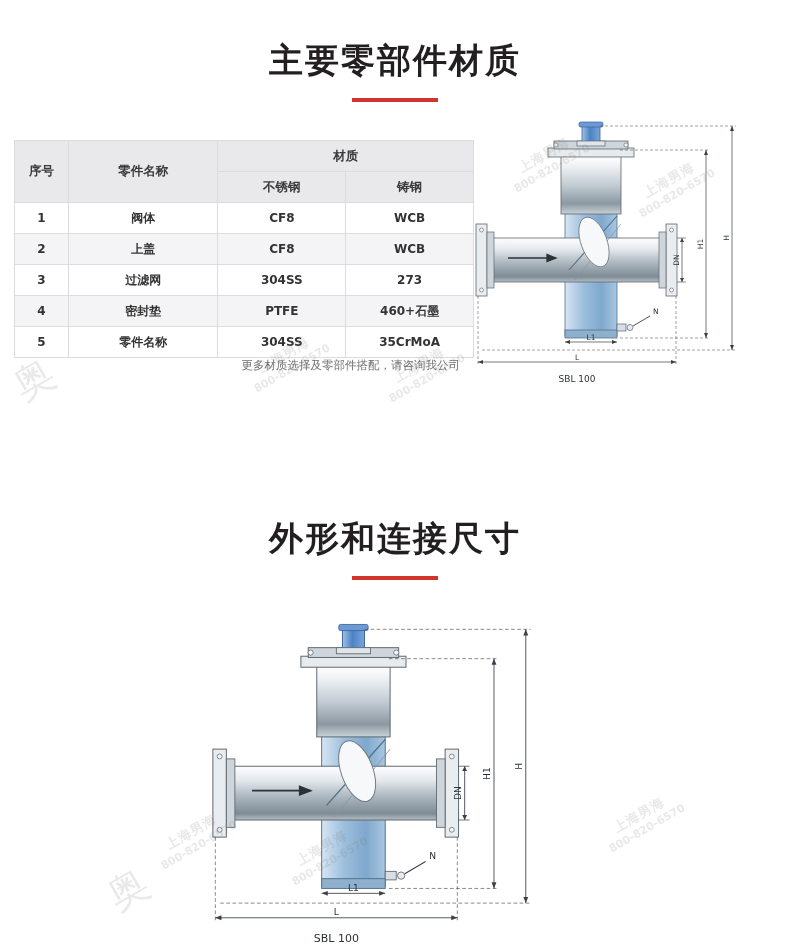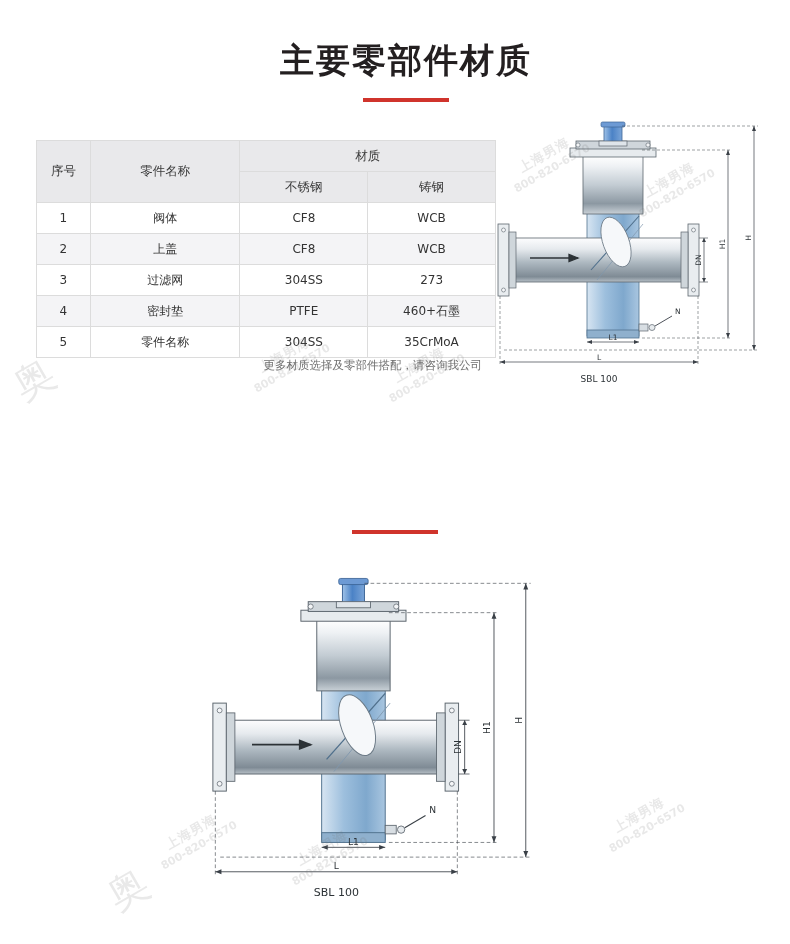--- a/index.html
+++ b/index.html
@@ -28,21 +28,20 @@
     height: 4px;
     background: #d0342c;
     margin: 14px auto 0 auto;
   }
 
   
   .block1 {
     position: absolute;
     left: 0; top: 38px;
     width: 790px;
-    padding-left: 22px;
   }
   .content-row {
     position: relative;
     width: 790px;
     height: 280px;
     margin-top: 38px;
   }
 
   
   .mat-table {
@@ -51,21 +50,21 @@
     width: 460px;
     border-collapse: collapse;
     font-size: 12px;
   }
   .mat-table td, .mat-table th {
     border: 1px solid #dcdcdc;
     text-align: center;
     vertical-align: middle;
     padding: 0;
     height: 31px;
-    font-weight: normal;
+    font-weight: bold;
     color: #333;
     font-family: "DejaVu Sans", sans-serif;
   }
   .mat-table thead th {
     background: #e9e9eb;
     color: #3b3b3b;
     font-size: 12.5px;
   }
   .mat-table tbody tr.odd td { background: #ffffff; }
   .mat-table tbody tr.even td { background: #f4f4f6; }
@@ -297,20 +296,21 @@
           <text x="107" y="240" text-anchor="middle">L</text>
           <text x="107" y="262" text-anchor="middle" font-size="9">SBL 100</text>
         </g>
       </svg>
     </div>
 
   </div>
 </div>
 
 <div class="block2">
+  <div class="section-title">外形和连接尺寸</div>
   <div class="title-rule"></div>
 
   <div class="drawing drawing-bottom">
     <svg width="400" height="330" viewBox="0 0 310 270">
       <defs>
         <linearGradient id="bodyG2" x1="0" y1="0" x2="0" y2="1">
           <stop offset="0%" stop-color="#ffffff"></stop>
           <stop offset="18%" stop-color="#eef1f4"></stop>
           <stop offset="50%" stop-color="#c3ccd3"></stop>
           <stop offset="82%" stop-color="#8c98a2"></stop>

